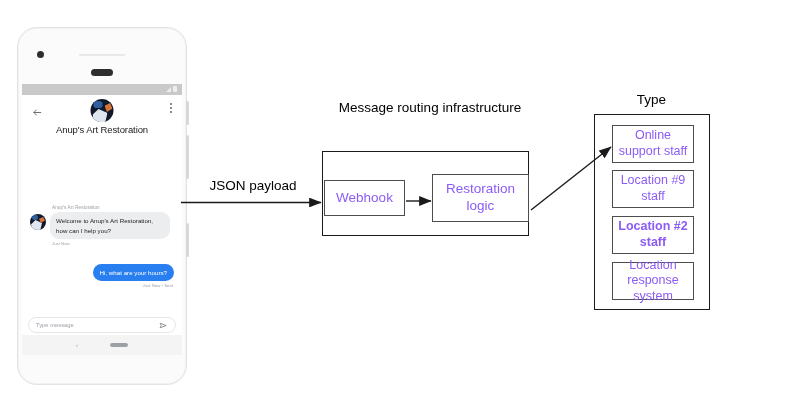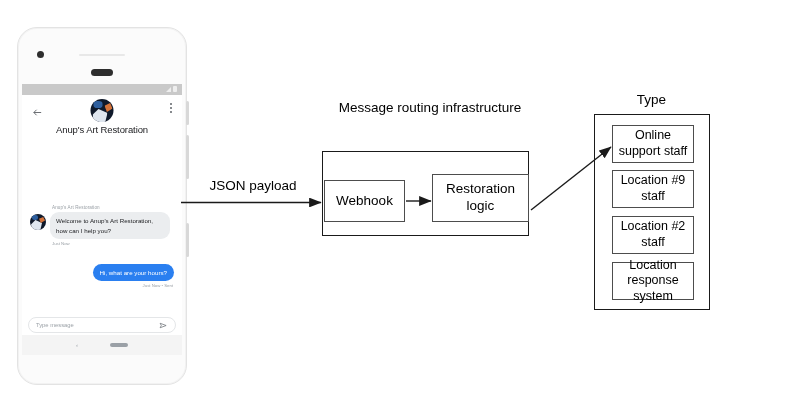--- a/index.html
+++ b/index.html
@@ -318,56 +318,56 @@
     position: absolute;
     box-sizing: border-box;
     background: #ffffff;
     border: 1.6px solid #4d4d4d;
     display: flex;
     align-items: center;
     justify-content: center;
     text-align: center;
     font-size: 13.5px;
     line-height: 1.25;
-    color: #000000;
+    color: #8b5cf6;
   }
 
   #json-payload-label { left: 186px; top: 178px; width: 134px; }
   #routing-title { left: 330px; top: 100px; width: 200px; }
   #brand-title-label { left: 594px; top: 92px; width: 115px; }
 
   #routing-outer {
     left: 322px; top: 151px;
     width: 207px; height: 85px;
     border: 1.6px solid #1a1a1a;
     background: #ffffff;
     box-sizing: border-box;
     position: absolute;
   }
-  #webhook-box { left: 324px; top: 180px; width: 81px; height: 42px; }
+  #webhook-box { left: 324px; top: 180px; width: 81px; height: 36px; }
   #destination-box { left: 432px; top: 174px; width: 97px; height: 48px; }
 
   #brand-outer {
     position: absolute;
     left: 594px; top: 114px;
     width: 116px; height: 196px;
     box-sizing: border-box;
     border: 1.6px solid #1a1a1a;
     background: #ffffff;
   }
   .brand-item {
     position: absolute;
     left: 612px;
     width: 82px;
     height: 38px;
     font-size: 12.5px;
   }
   #brand-item-0 { top: 125px; }
   #brand-item-1 { top: 170px; }
-  #brand-item-2 { top: 216px; }
+  #brand-item-2 { top: 216px; font-weight: bold; }
   #brand-item-3 { top: 262px; }
 </style>
 </head>
 <body>
 
 <div id="phone-mockup">
   <div class="phone-body"></div>
   <div class="phone-side-btn b1"></div>
   <div class="phone-side-btn b2"></div>
   <div class="phone-side-btn b3"></div>

